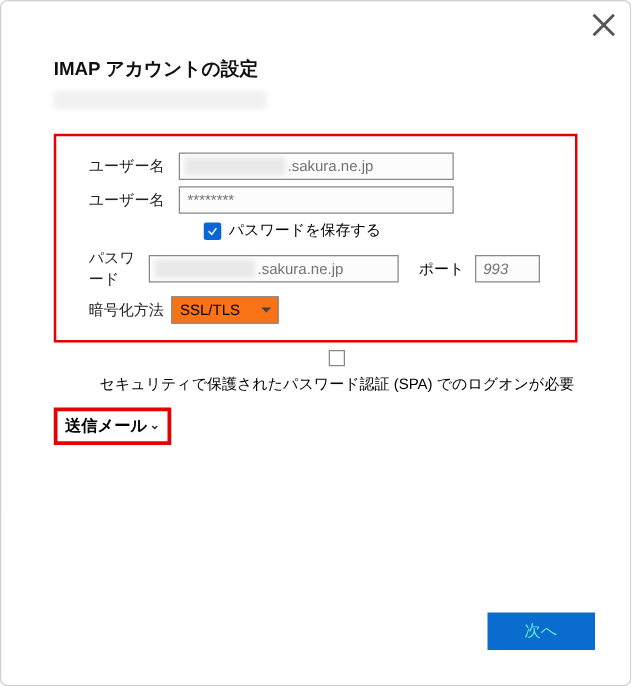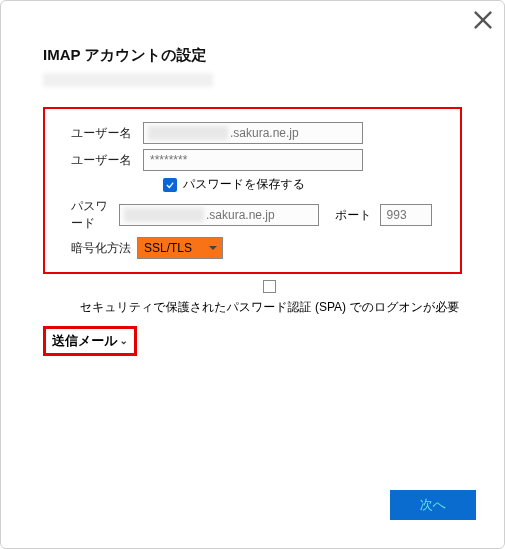--- a/index.html
+++ b/index.html
@@ -193,21 +193,21 @@
         </div>
         <span>パスワードを保存する</span>
       </div>
 
       <div class="row">
         <div class="row-label" style="width:60px;padding-left:18px;">パスワード</div>
         <div class="field-long field-server field-blur" style="flex:0 0 200px;">
           <span class="vis">.sakura.ne.jp</span>
         </div>
         <span class="port-label">ポート</span>
-        <div class="field-long field-port" style="flex:0 0 52px;">
+        <div class="field-long field-port" style="flex:0 0 52px;font-style:italic;">
           <span>993</span>
         </div>
       </div>
 
       <div class="row">
         <div class="row-label" style="width:78px;padding-left:18px;">暗号化方法</div>
         <div class="select">
           <span>SSL/TLS</span>
         </div>
       </div>

